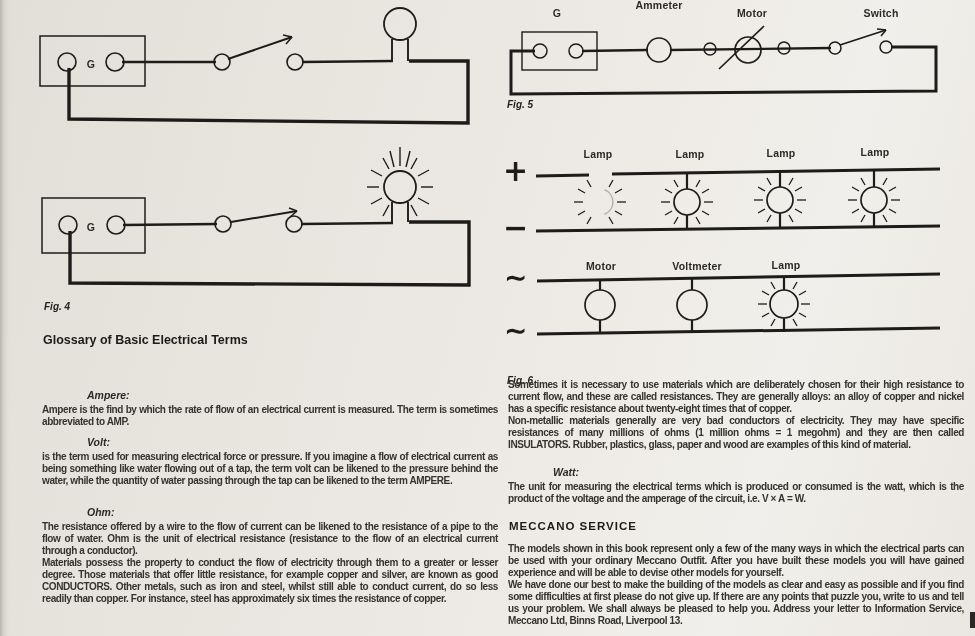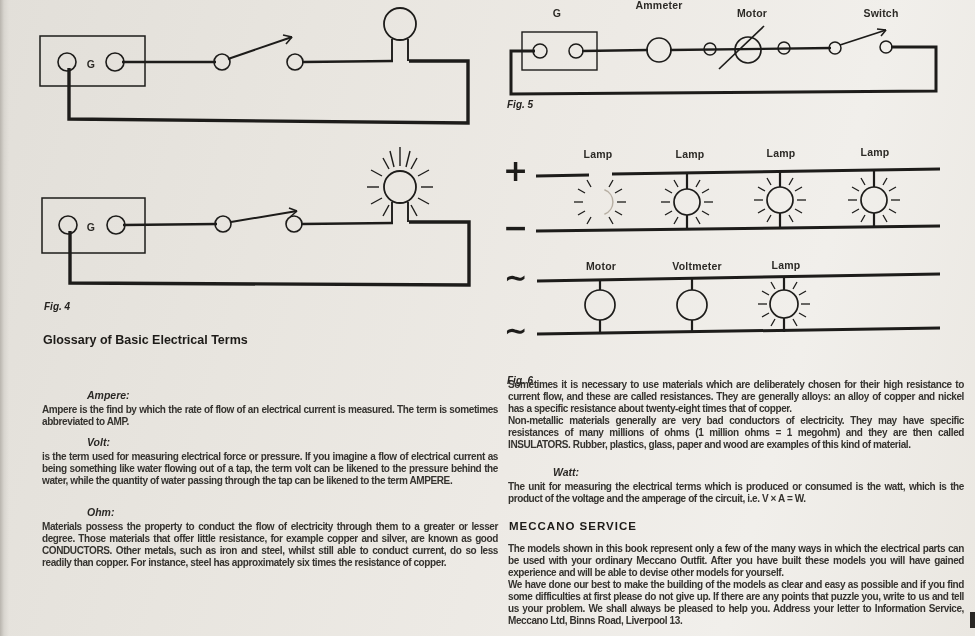--- a/index.html
+++ b/index.html
@@ -222,20 +222,21 @@
   <div class="glossary-title" style="left:43px;top:334px">Glossary of Basic Electrical Terms</div>
 
   <div class="term" style="left:43px;top:390px">Ampere:</div>
   <div class="col" style="left:42px;top:404px">Ampere is the find by which the rate of flow of an electrical current is measured. The term is sometimes abbreviated to AMP.</div>
 
   <div class="term" style="left:43px;top:437px">Volt:</div>
   <div class="col" style="left:42px;top:451px">is the term used for measuring electrical force or pressure. If you imagine a flow of electrical current as being something like water flowing out of a tap, the term volt can be likened to the pressure behind the water, while the quantity of water passing through the tap can be likened to the term AMPERE.</div>
 
   <div class="term" style="left:43px;top:507px">Ohm:</div>
   <div class="col" style="left:42px;top:521px">
+    <p>The resistance offered by a wire to the flow of current can be likened to the resistance of a pipe to the flow of water. Ohm is the unit of electrical resistance (resistance to the flow of an electrical current through a conductor).</p>
     <p>Materials possess the property to conduct the flow of electricity through them to a greater or lesser degree. Those materials that offer little resistance, for example copper and silver, are known as good CONDUCTORS. Other metals, such as iron and steel, whilst still able to conduct current, do so less readily than copper. For instance, steel has approximately six times the resistance of copper.</p>
   </div>
 
   <div class="col" style="left:508px;top:379px">
     <p>Sometimes it is necessary to use materials which are deliberately chosen for their high resistance to current flow, and these are called resistances. They are generally alloys: an alloy of copper and nickel has a specific resistance about twenty-eight times that of copper.</p>
     <p>Non-metallic materials generally are very bad conductors of electricity. They may have specific resistances of many millions of ohms (1 million ohms = 1 megohm) and they are then called INSULATORS. Rubber, plastics, glass, paper and wood are examples of this kind of material.</p>
   </div>
 
   <div class="term" style="left:509px;top:467px">Watt:</div>
   <div class="col" style="left:508px;top:481px">The unit for measuring the electrical terms which is produced or consumed is the watt, which is the product of the voltage and the amperage of the circuit, i.e. V × A = W.</div>

